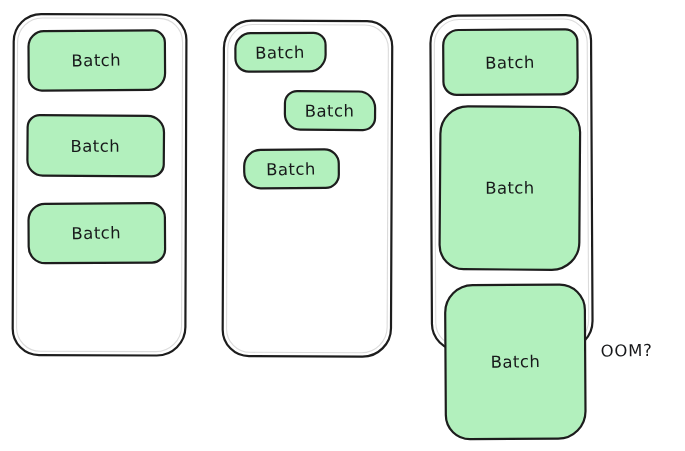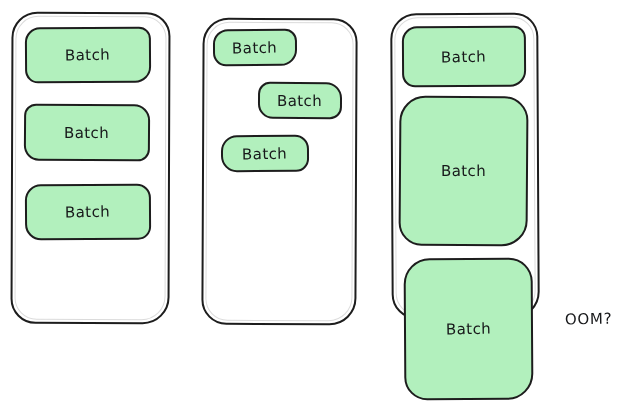--- a/index.html
+++ b/index.html
@@ -100,14 +100,14 @@
     <div class="container-box" style="left: 391px; top: 13px; width: 148px; height: 306px; border-color: rgb(29, 29, 29); transform: rotate(-0.3deg);"></div>
     <div class="batch r-a" style="left: 402px; top: 26px; width: 124px; height: 61px; background: rgb(178, 240, 189); border-color: rgb(29, 29, 29); color: rgb(23, 24, 26); transform: rotate(-0.35deg);">
       <span class="label">Batch</span>
     </div>
     <div class="batch r-b big" style="left: 399px; top: 96px; width: 129px; height: 150px; background: rgb(178, 240, 189); border-color: rgb(29, 29, 29); color: rgb(23, 24, 26); transform: rotate(0.4deg);">
       <span class="label">Batch</span>
     </div>
     <div class="batch r-c big" style="left: 404px; top: 258px; width: 129px; height: 142px; background: rgb(178, 240, 189); border-color: rgb(29, 29, 29); color: rgb(23, 24, 26); transform: rotate(-0.35deg);">
       <span class="label">Batch</span>
     </div>
-    <div class="annotation" style="left: 565px; top: 310px; color: rgb(23, 24, 26);">OOM?</div>
+    <div class="annotation" style="left: 546px; top: 310px; color: rgb(23, 24, 26);">OOM?</div>
   </div>
 
 </body></html>

